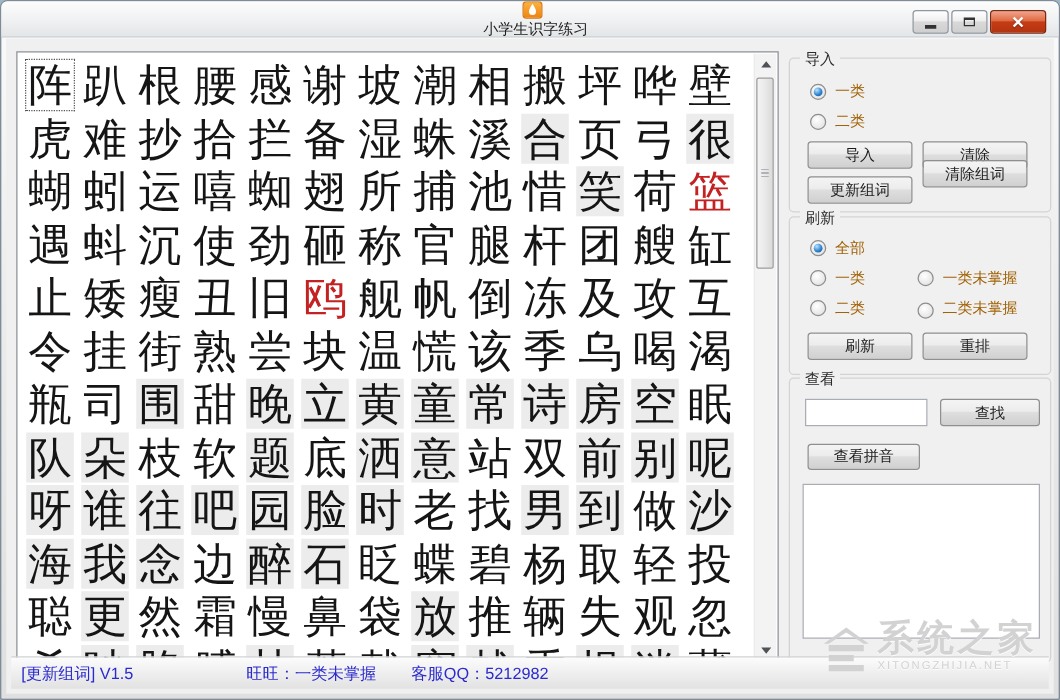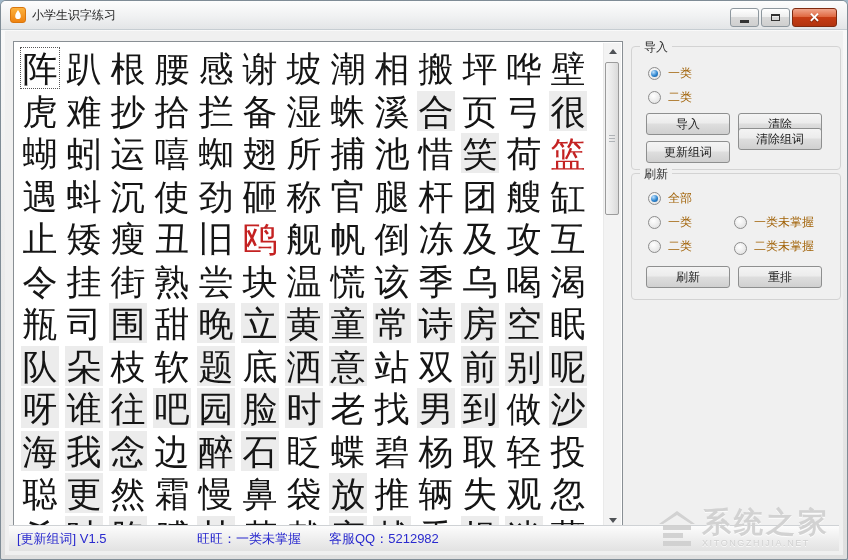--- a/index.html
+++ b/index.html
@@ -2,21 +2,21 @@
 <html><head>
 <meta charset="utf-8">
 <style>
   html,body{margin:0;padding:0;background:#9fb6c7;font-family:"Liberation Sans",sans-serif;}
   .window{position:relative;width:846px;height:558px;margin:0 auto;
     border:1px solid #7f8c96;border-radius:6px 6px 2px 2px;
     background:linear-gradient(#fbfbfb,#ededed 40%,#dfdfdf);overflow:hidden;}
   
   .titlebar{position:absolute;left:0;top:0;right:0;height:29px;display:flex;align-items:center;
     padding-left:9px;box-sizing:border-box;border-bottom:1px solid #c6cdd2;
-    background:linear-gradient(#fdfdfd,#f0f1f2 55%,#e3e5e7);}
+    background:linear-gradient(#fdfdfd,#f0f1f2 55%,#e3e5e7);flex-direction:column;}
   .appicon{width:16px;height:16px;border-radius:3px;margin-right:6px;
     background:linear-gradient(#fcb23e,#ef8311);border:1px solid #d9760d;box-sizing:border-box;
     display:flex;align-items:center;justify-content:center;}
   .appicon svg{display:block}
   .title-text{font-size:12px;color:#1d1d1d;}
   .winbtns{position:absolute;top:7px;right:10px;display:flex;gap:2px;}
   .wb{height:19px;border:1px solid #8e979e;border-radius:3px;box-sizing:border-box;
     display:flex;align-items:center;justify-content:center;}
   .wb-min,.wb-max{width:29px;background:linear-gradient(#ffffff,#efefef 45%,#d9d9d9 50%,#cfcfcf);}
   .wb-close{width:45px;background:linear-gradient(#f0a58c,#e06a43 45%,#c63c14 50%,#b23410);
@@ -68,21 +68,21 @@
     font-size:12px;padding:2px 4px;font-family:"Liberation Sans",sans-serif;}
   .listbox{position:absolute;border:1px solid #a9acb2;background:#fff;box-sizing:border-box;}
   
   .statusbar{position:absolute;left:4px;right:4px;bottom:4px;height:25px;
     background:linear-gradient(#fcfcfc,#ececec 60%,#e2e2e2);border-top:1px solid #cfd2d5;}
   .status-item{position:absolute;top:4px;font-size:13px;color:#2a2ace;white-space:nowrap;}
   .st1{left:8px;}
   .st2{left:188px;}
   .st3{left:320px;}
   
-  .watermark{position:absolute;right:4px;bottom:0;width:190px;height:62px;display:flex;align-items:center;
+  .watermark{position:absolute;right:4px;bottom:0;width:190px;height:62px;display:flex;
     gap:5px;pointer-events:none;color:rgba(208,208,208,.95);}
   .wm-house svg{display:block;}
   .wm-txt{display:flex;flex-direction:column;line-height:1;}
   .wm-cn{font-size:29px;font-weight:bold;letter-spacing:3px;text-shadow:0 1px 0 rgba(255,255,255,.8);}
   .wm-en{font-size:9px;letter-spacing:1.6px;margin-top:2px;text-shadow:0 1px 0 rgba(255,255,255,.8);}
 </style>
 </head>
 <body>
 
 <div class="window">
@@ -340,20 +340,27 @@
         <span>二类</span>
       </div>
       <div class="radio abs" style="left:102px;top:64px;align-items:flex-end;">
         <span class="rb"></span>
         <span>二类未掌握</span>
       </div>
       <div class="btn abs" style="left:14px;top:92px;width:84px;">刷新</div>
       <div class="btn abs" style="left:106px;top:92px;width:84px;">重排</div>
     </div>
 
+    <div class="group g-view">
+      <span class="group-label">查看</span>
+      <input class="textbox" style="left: 12px; top: 16px; width: 98px;" value="">
+      <div class="btn abs" style="left:120px;top:16px;width:80px;">查找</div>
+      <div class="btn abs" style="left:14px;top:52px;width:90px;height:21px;">查看拼音</div>
+      <div class="listbox" style="left:10px;top:84px;width:190px;height:124px;"></div>
+    </div>
 
     <div class="statusbar">
       <span class="status-item st1">[更新组词]  V1.5</span>
       <span class="status-item st2">旺旺：一类未掌握</span>
       <span class="status-item st3">客服QQ：5212982</span>
     </div>
 
   </div>
 
   <div class="watermark">

